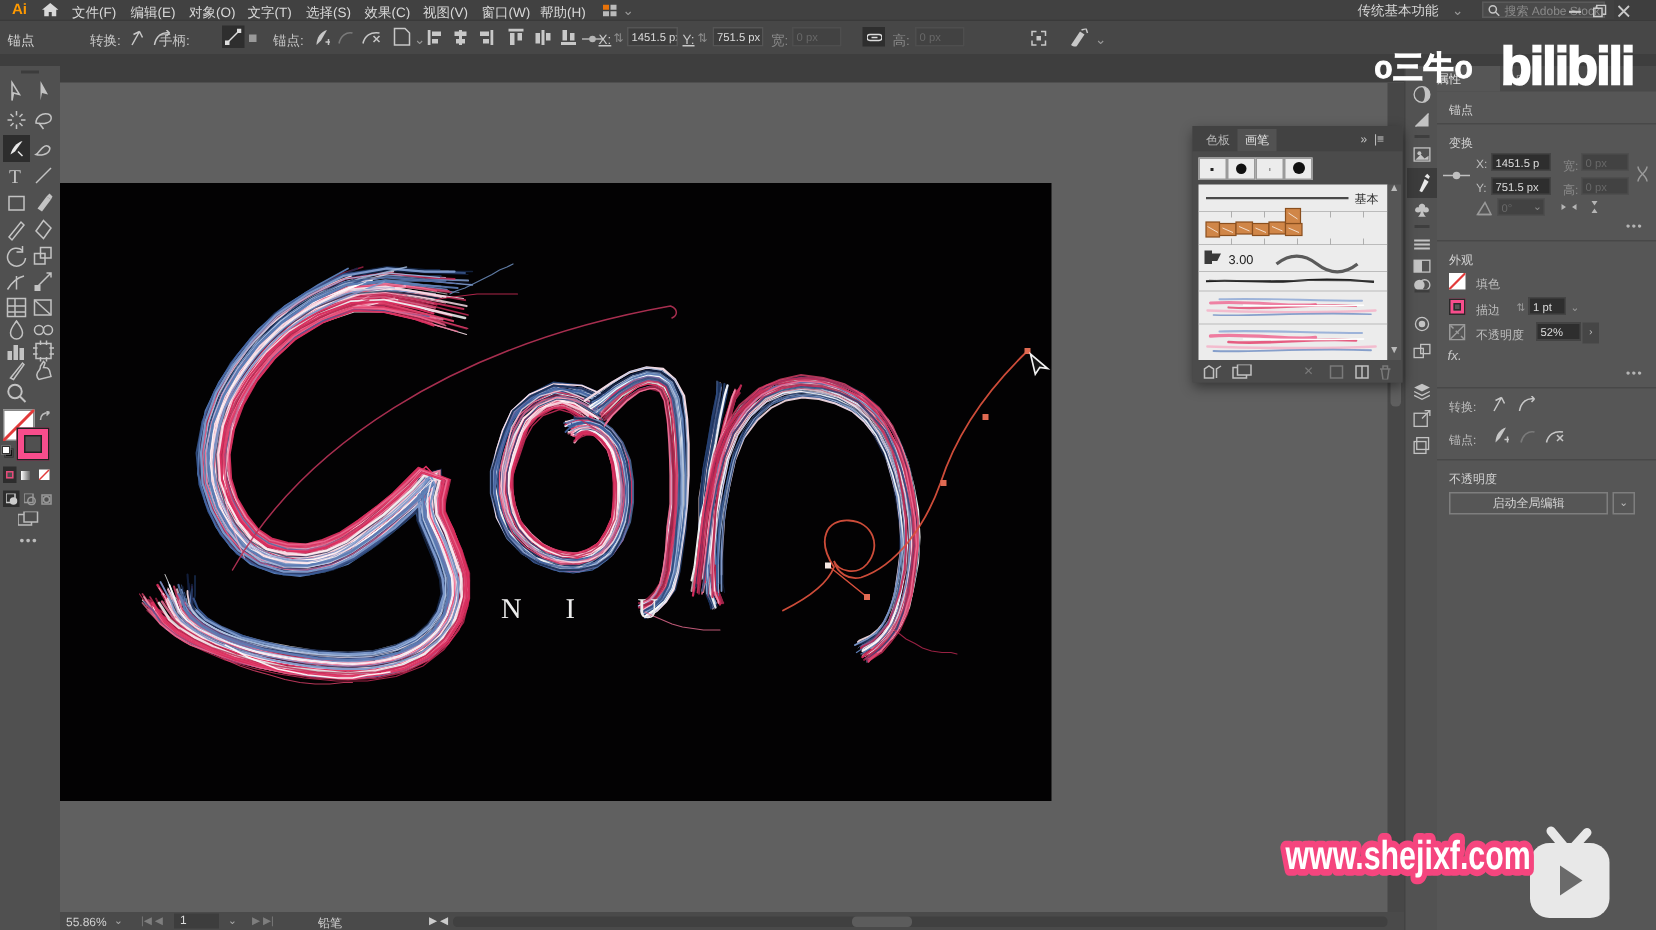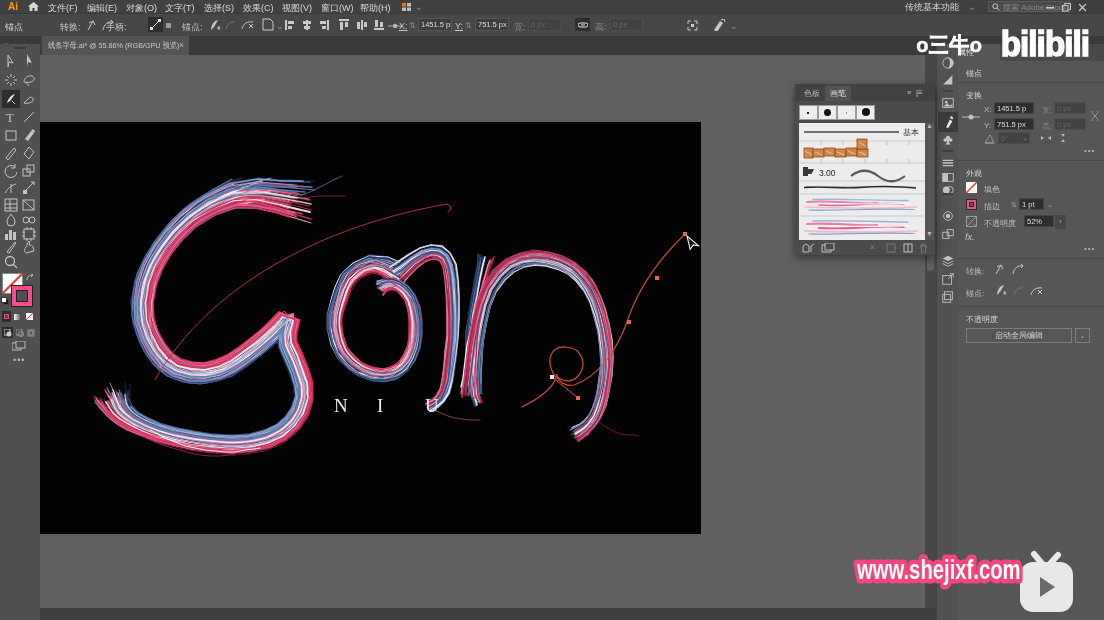--- a/index.html
+++ b/index.html
@@ -160,24 +160,20 @@
 <div class="fieldg" style="left:610px;width:33px">0 px</div>
 <svg class="abs" style="left:687px;top:6px" width="11" height="11">
         <path d="M1 4V1h3M7 1h3v3M10 7v3H7M4 10H1V7" stroke="#c8c8c8" fill="none"></path>
         <rect x="4" y="4" width="3" height="3" fill="#c8c8c8"></rect>
       </svg>
 <svg class="abs" style="left:713px;top:5px" width="13" height="12">
         <path d="M1 11l6-9 3 2-6 9z" fill="#c8c8c8"></path>
         <path d="M8 1l3-1 1 3" fill="none" stroke="#c8c8c8"></path>
       </svg>
 <span class="cl" style="left:730px;color:#9a9a9a">⌄</span>
-</div>
-<div id="tabbar">
-<span class="abs" style="left:3px;top:4px;color:#b5b5b5;font-size:9px;letter-spacing:-1px">«</span>
-<div id="tab1"><span style="display:inline-block;transform:scaleX(0.9);transform-origin:0 50%;white-space:nowrap">线条字母.ai* @ 55.86% (RGB/GPU 预览)</span><span style="position:absolute;right:5px;top:0;color:#b9b9b9;font-size:9px">×</span></div>
 </div>
 <div id="toolbar">
 <div class="abs" style="left:14px;top:3px;width:12px;height:2px;background:#3c3c3c"></div>
 <svg class="abs" style="left:3px;top:9px" width="16" height="16" viewBox="0 0 16 16">
         <path d="M5 2l5 8-4-1-1 5z" fill="none" stroke="#c3c3c3"></path>
       </svg>
 <svg class="abs" style="left:21px;top:9px" width="16" height="16" viewBox="0 0 16 16">
         <path d="M6 1l5 9-4-1-1 5z" fill="#c3c3c3"></path>
       </svg>
 <svg class="abs" style="left:3px;top:28px" width="16" height="16" viewBox="0 0 16 16">
@@ -645,20 +641,32 @@
         <path d="M8 8l6-6M10 2h4v4" stroke="#c3c3c3" fill="none"></path>
       </svg>
       <svg class="abs" style="left:4px;top:246px" width="14" height="14" viewBox="0 0 16 16">
         <rect x="4" y="2" width="9" height="9" fill="none" stroke="#c3c3c3"></rect>
         <rect x="2" y="5" width="9" height="9" fill="none" stroke="#c3c3c3"></rect>
       </svg>
       <div class="abs" style="left:6px;top:46px;width:10px;height:2px;background:#3e3e3e"></div>
       <div class="abs" style="left:6px;top:106px;width:10px;height:2px;background:#3e3e3e"></div>
       <div class="abs" style="left:6px;top:149px;width:10px;height:2px;background:#3e3e3e"></div>
     </div>
+<div id="status">
+<span class="abs" style="left:4px;top:2px;font-size:8px">55.86%</span>
+      <span class="abs" style="left:36px;top:2px;color:#aaa;font-size:7px">⌄</span>
+<span class="abs" style="left:54px;top:2px;color:#7e7e7e;font-size:7px">|◀ ◀</span>
+<div class="abs" style="left:76px;top:1px;width:30px;height:10px;background:#3d3d3d;color:#ddd;padding-left:4px;font-size:8px">1</div>
+<span class="abs" style="left:112px;top:2px;color:#aaa;font-size:7px">⌄</span>
+<span class="abs" style="left:128px;top:2px;color:#7e7e7e;font-size:7px">▶ ▶|</span>
+<span class="abs" style="left:172px;top:2px;font-size:8px">铅笔</span>
+<span class="abs" style="left:246px;top:2px;color:#ccc;font-size:7px">▶ ◀</span>
+<div class="abs" style="left:262px;top:3px;width:623px;height:7px;background:#404040;border-radius:3px"></div>
+<div class="abs" style="left:528px;top:3px;width:40px;height:7px;background:#5c5c5c;border-radius:3px"></div>
+</div>
 <div id="props">
 <div class="abs" style="left:0;top:0;width:146px;height:17px;background:#494949"></div>
 <div class="abs" style="left:0;top:0;width:42px;height:17px;background:#565656;color:#e0e0e0;line-height:17px;">属性</div>
 <span class="abs" style="left:52px;top:4px;color:#a8a8a8">库</span>
 <span class="abs" style="left:8px;top:24px;color:#d2d2d2">锚点</span>
 <div class="abs" style="left:0;top:38px;width:146px;height:1px;background:#484848"></div>
 <span class="abs" style="left:8px;top:46px;color:#d2d2d2">变换</span>
 <svg class="abs" style="left:4px;top:68px" width="18" height="10">
         <line x1="0" y1="5" x2="18" y2="5" stroke="#c0c0c0"></line>
         <circle cx="9" cy="5" r="2.5" fill="#c0c0c0"></circle>

